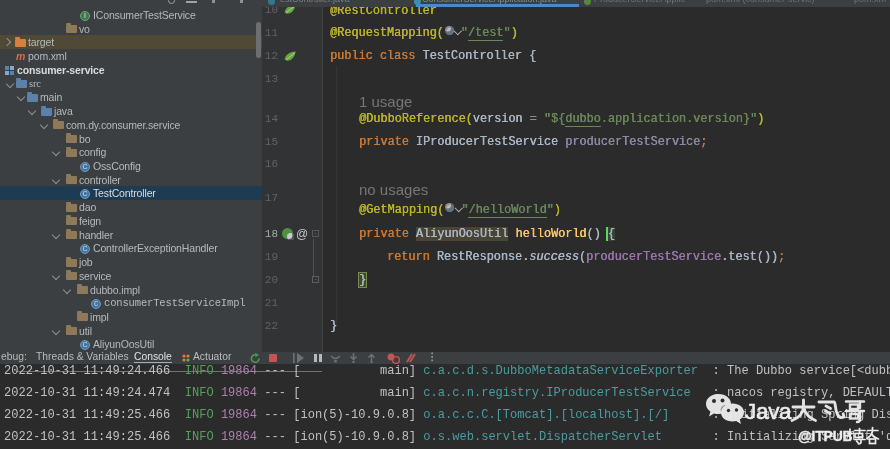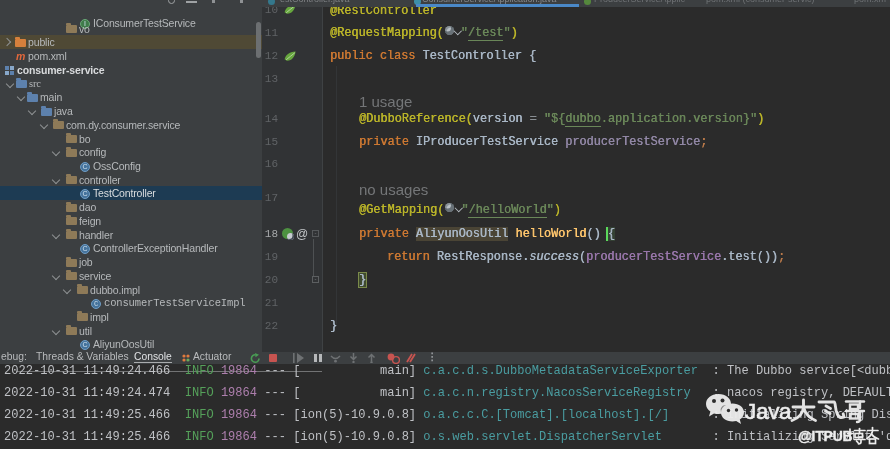--- a/index.html
+++ b/index.html
@@ -54,32 +54,32 @@
   #wm{position:absolute;left:698px;top:388px;width:192px;height:61px;color:#efefef;}
 </style></head>
 <body>
 <div id="root">
 
 <div id="tree">
   <span style="position:absolute;left:168px;top:-3px;width:7px;height:7px;border:1.5px solid #9fa2a4;border-radius:50%;box-sizing:border-box;"></span>
   <span style="position:absolute;left:186px;top:1px;width:11px;height:2px;background:#9fa2a4;"></span>
   <span style="position:absolute;left:212px;top:0px;width:3px;height:3px;background:#8f9294;"></span>
   <span style="position:absolute;left:240px;top:0px;width:3px;height:3px;background:#8f9294;"></span>
-  <div class="tr" style="top:16px;padding-left:10px;">
+  <div class="tr" style="top:8px;padding-left:10px;">
         <span class="cls ifc" style="left:80px;">I</span>
         <span class="lbl" style="left:93px;">IConsumerTestService</span>
       </div>
   <div class="tr" style="top:21.7px;">
         <span class="fold ftan" style="left:66px;"></span>
         <span class="lbl" style="left:79px;">vo</span>
       </div>
   <div class="tr" style="top:35.4px;background:#4f4935;">
         <span class="chevR" style="left:4px;"></span>
         <span class="fold forange" style="left:15px;"></span>
-        <span class="lbl" style="left:28px;">public</span>
+        <span class="lbl" style="left:28px;">target</span>
       </div>
   <div class="tr" style="top:49.2px;">
         <span class="lbl" style="left:16px;color:#e2683c;font-style:italic;font-weight:bold;">m</span>
         <span class="lbl" style="left:28px;">pom.xml</span>
       </div>
   <div class="tr" style="top:62.9px;">
         <span style="position:absolute;left:5px;top:3px;width:4px;height:4px;background:#5d81ad;"></span>
         <span style="position:absolute;left:10px;top:3px;width:4px;height:4px;background:#87a7c9;"></span>
         <span style="position:absolute;left:5px;top:8px;width:4px;height:4px;background:#87a7c9;"></span>
         <span style="position:absolute;left:10px;top:8px;width:4px;height:4px;background:#5d81ad;"></span>
@@ -280,21 +280,21 @@
       </svg>
   <svg class="t" style="left:405px;top:1px;" width="12" height="10" viewBox="0 0 12 10">
         <path d="M2 9 L7 1 M5 9 L10 1" stroke="#c75450" stroke-width="1.8"></path>
       </svg>
   <span class="t" style="left:427px;top:-2px;color:#9a9da0;font-weight:bold;">⋮</span>
 </div>
 
 <div id="cons">
 <div style="position:absolute;left:16px;top:7px;width:306px;height:1px;background:rgba(185,187,190,0.5);"></div>
 <div class="log" style="top:0px;">2022-10-31 11:49:24.466  <span class="lgG">INFO</span> <span class="lgM">19864</span> --- [           main] <span class="lgT">c.a.c.d.s.DubboMetadataServiceExporter</span>  : The Dubbo service[&lt;dubb</div>
-<div class="log" style="top:21.5px;">2022-10-31 11:49:24.474  <span class="lgG">INFO</span> <span class="lgM">19864</span> --- [           main] <span class="lgT">c.a.c.n.registry.NacosServiceRegistry</span>   : nacos registry, DEFAULT</div>
+<div class="log" style="top:21.5px;">2022-10-31 11:49:24.474  <span class="lgG">INFO</span> <span class="lgM">19864</span> --- [           main] <span class="lgT">c.a.c.n.registry.IProducerTestService</span>   : nacos registry, DEFAULT</div>
 <div class="log" style="top:43.5px;">2022-10-31 11:49:25.466  <span class="lgG">INFO</span> <span class="lgM">19864</span> --- [ion(5)-10.9.0.8] <span class="lgT">o.a.c.c.C.[Tomcat].[localhost].[/]</span>      : Initializing Spring Dis</div>
 <div class="log" style="top:65.5px;">2022-10-31 11:49:25.466  <span class="lgG">INFO</span> <span class="lgM">19864</span> --- [ion(5)-10.9.0.8] <span class="lgT">o.s.web.servlet.DispatcherServlet</span>       : Initializing Servlet 'd</div>
 </div>
 
 <svg id="wm" width="192" height="61" viewBox="0 0 192 61">
  <g fill="#ededed" opacity="0.95">
   <path d="M20.5 6 C13 6 8 10.5 8 16 C8 19.2 9.7 21.8 12.4 23.6 L11 28.5 L16 25.5 C17.4 25.9 18.9 26 20.5 26 C28 26 33 21.5 33 16 C33 10.5 28 6 20.5 6 Z"></path>
   <path d="M34.5 15.5 C28 15.5 23 19.3 23 24.5 C23 29.7 28 33.5 34.5 33.5 C35.8 33.5 37 33.3 38.2 33 L43 36 L41.8 31.5 C44.3 29.9 46 27.4 46 24.5 C46 19.3 41 15.5 34.5 15.5 Z"></path>
  </g>
  <circle cx="16" cy="13" r="2" fill="#2e2e2e"></circle>

